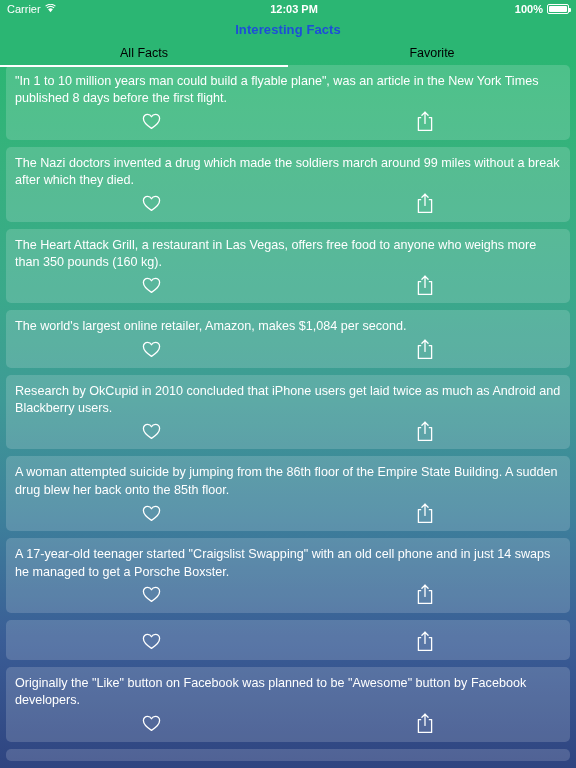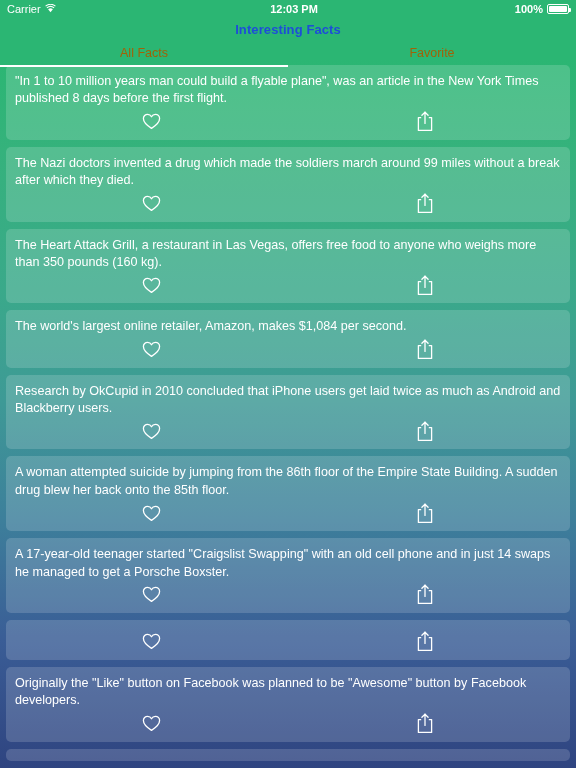--- a/index.html
+++ b/index.html
@@ -59,21 +59,21 @@
     color:#1d4ed8; font-size:13px; font-weight:bold;
     letter-spacing:.1px;
   }
 
   
   .tabbar {
     height:25px; display:flex; position:relative;
   }
   .tab {
     flex:1; display:flex; align-items:center; justify-content:center;
-    color:#a16207; font-size:12.5px;
+    color:#000000; font-size:12.5px;
     position:relative; cursor:pointer;
   }
   .tab.active::after {
     content:""; position:absolute;
     left:0; right:0; bottom:-2px; height:2px;
     background:#ffffff;
   }
 
   
   .list {

